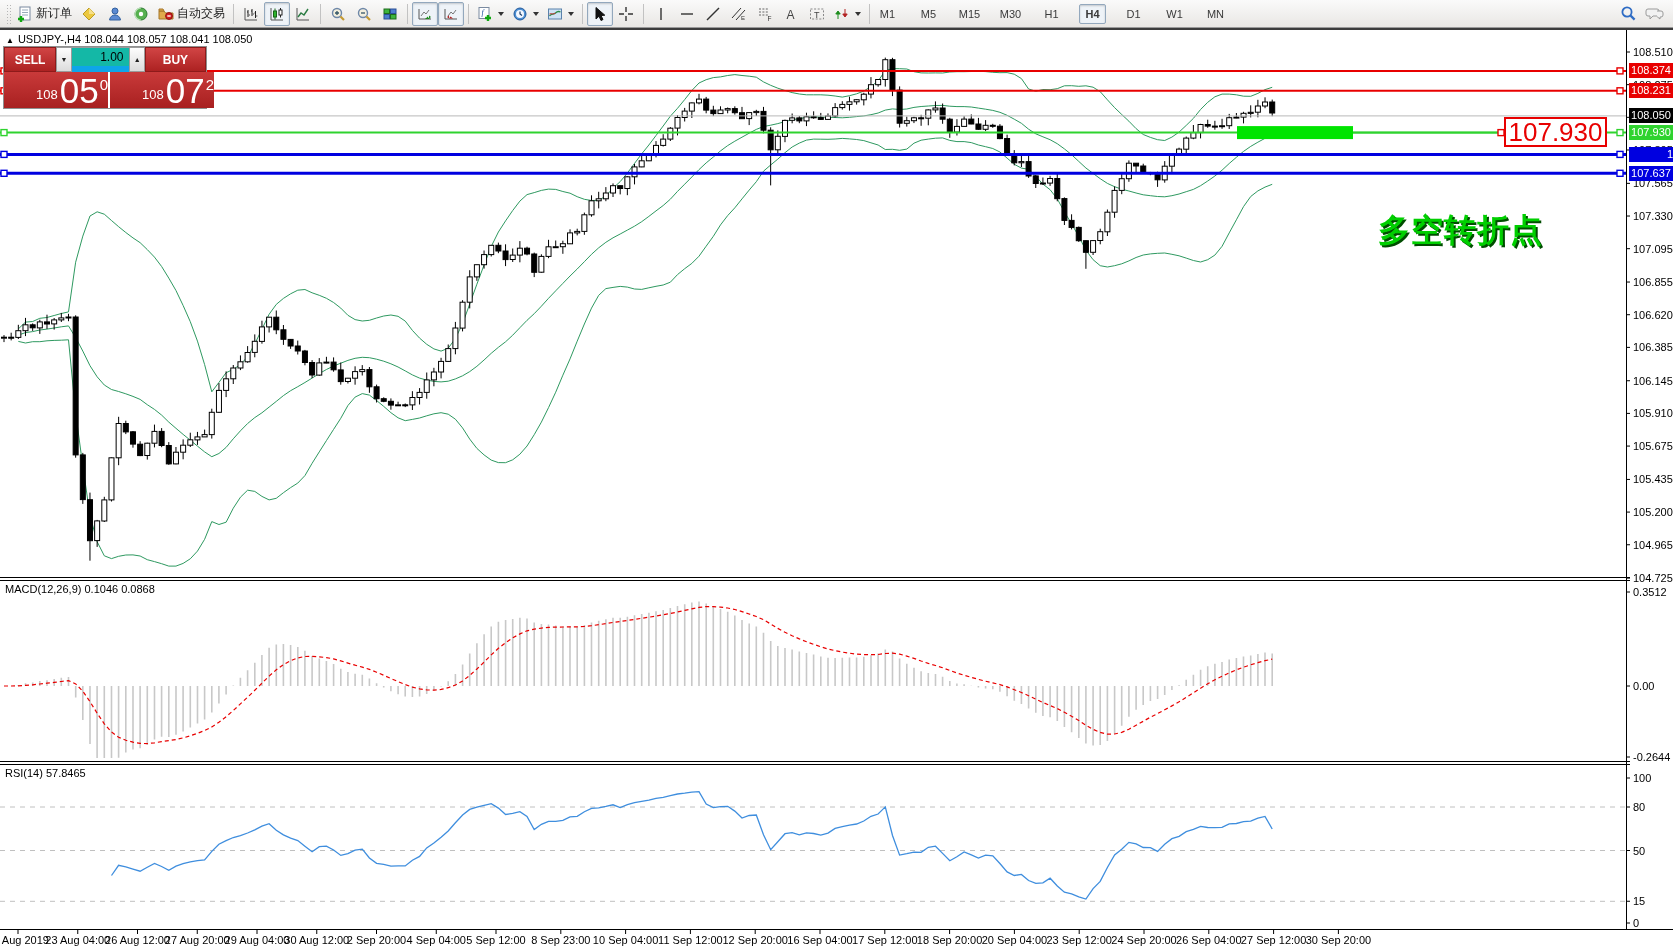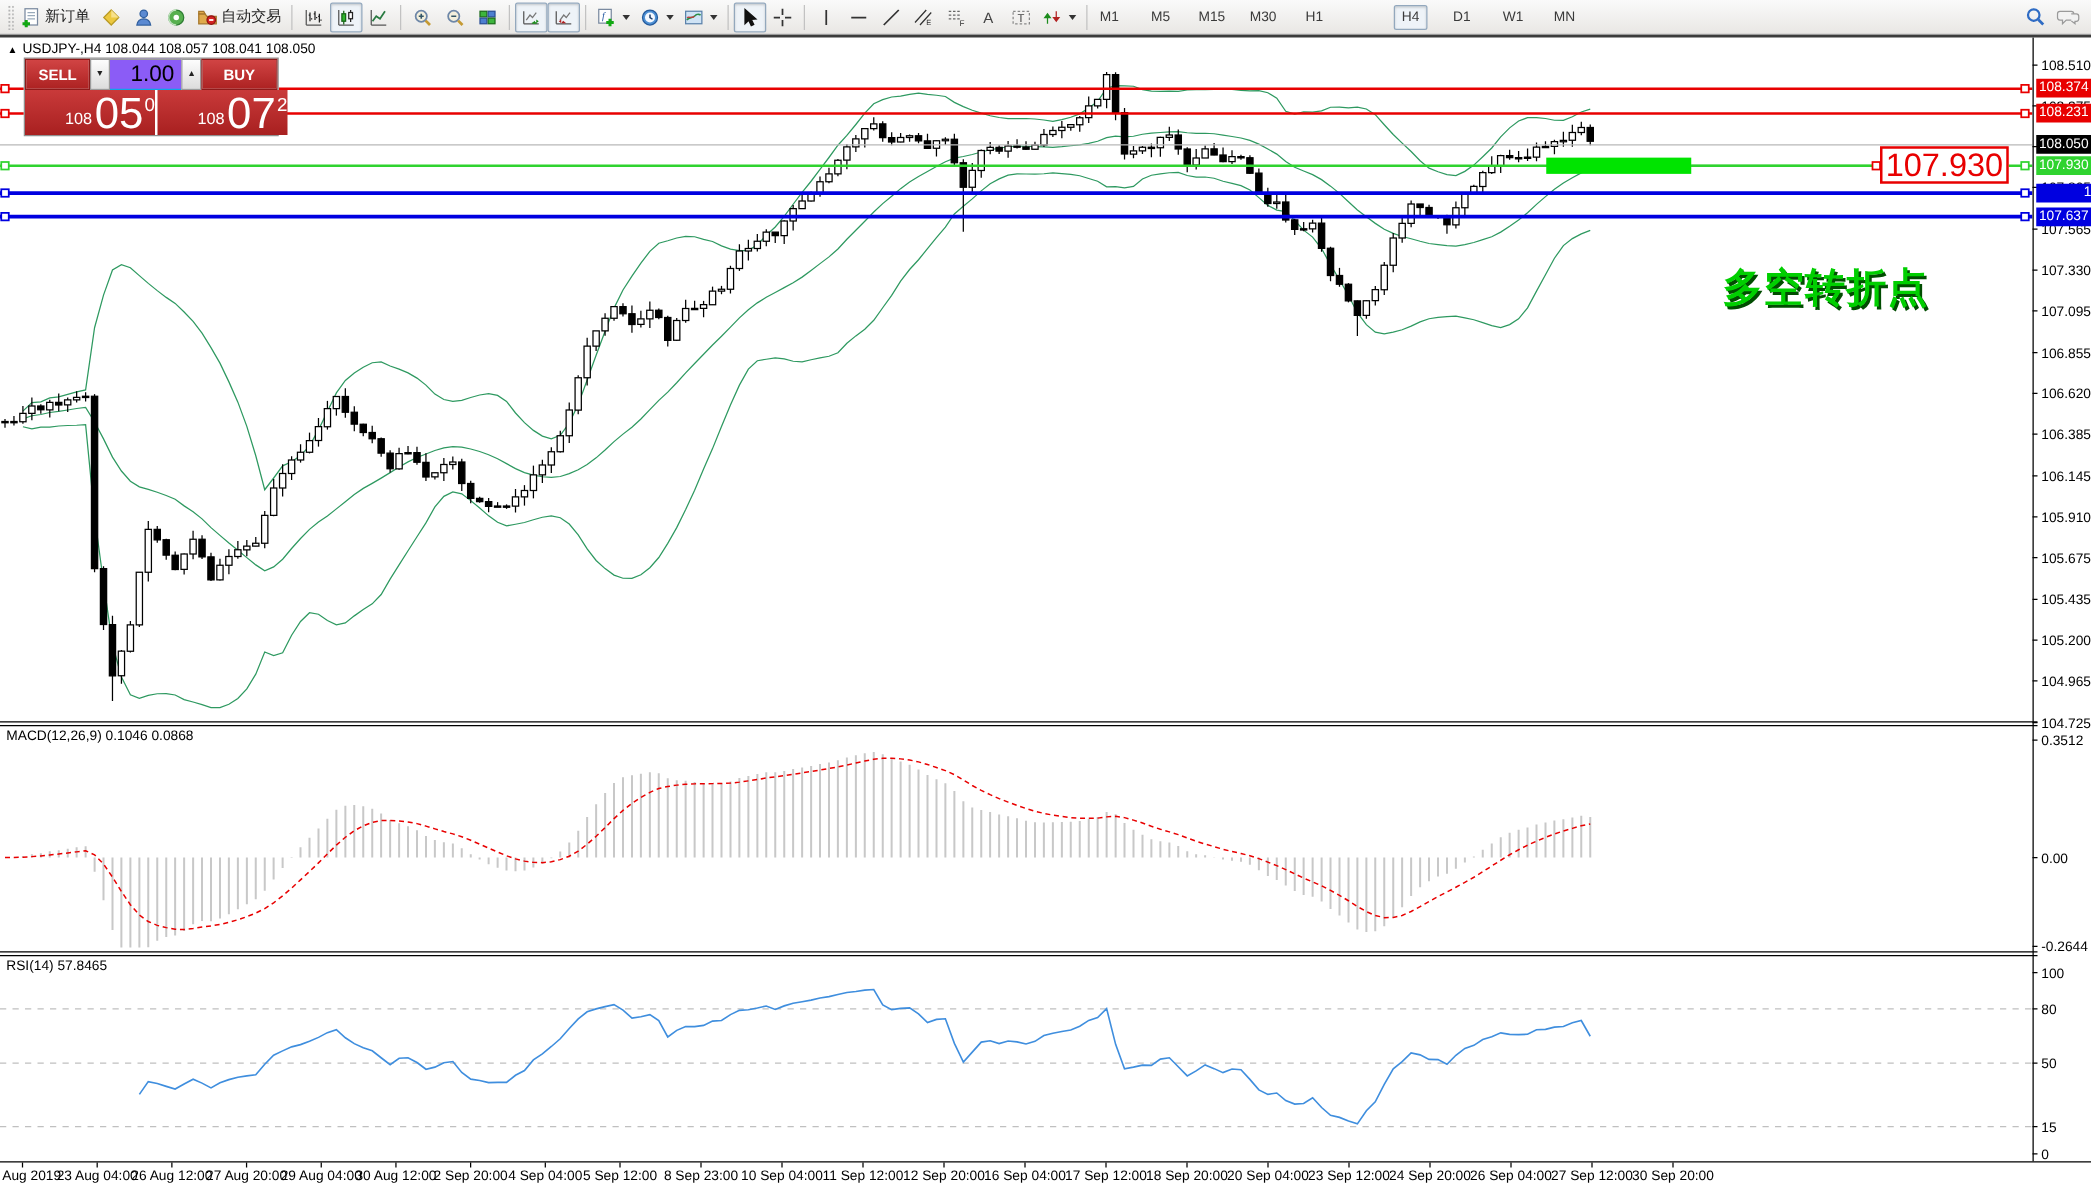--- a/index.html
+++ b/index.html
@@ -15,46 +15,46 @@
     background-image:radial-gradient(#b5b5b5 1px, transparent 1px); background-size:3px 3px; }
   .tb-sep { width:1px; height:20px; background:#c2c2c2; margin:0 4px; }
   .tb-btn { height:24px; min-width:26px; display:flex; align-items:center; justify-content:center;
     gap:3px; background:transparent; border:1px solid transparent; border-radius:2px;
     font-family:"Liberation Sans",sans-serif; font-size:12px; color:#222; cursor:pointer; padding:0 3px; }
   .tb-btn.active { background:#eef3f8; border-color:#93a8bd; box-shadow:inset 0 1px 2px rgba(0,0,0,.18); }
   .tb-btn .caret { width:0; height:0; border-left:3px solid transparent; border-right:3px solid transparent;
     border-top:4px solid #333; margin-left:2px; }
   .tf-btn { height:20px; min-width:27px; border:1px solid transparent; border-radius:2px;
     font-size:11px; color:#3a3a3a; background:transparent; display:flex; align-items:center; justify-content:center; }
-  .tf-btn.active { background:#eef3f8; border-color:#93a8bd; box-shadow:inset 0 1px 2px rgba(0,0,0,.18); font-weight:normal;margin-left:36px; }
+  .tf-btn.active { background:#eef3f8; border-color:#93a8bd; box-shadow:inset 0 1px 2px rgba(0,0,0,.18); font-weight:bold; }
   .tb-spacer { flex:1; }
   .ic { display:block; }
 
   
   #chart-top-line { position:absolute; top:28px; left:0; width:1673px; height:2px; background:#3c3c3c; z-index:5; }
   #chart-svg { position:absolute; top:0; left:0; z-index:1; }
 
   #chart-header { position:absolute; top:33px; left:6px; font-size:11px; color:#000; z-index:3; }
   #chart-header .tri { font-size:8px; margin-right:4px; }
 
   #macd-label { position:absolute; top:583px; left:5px; font-size:11px; color:#000; z-index:3; }
   #rsi-label  { position:absolute; top:767px; left:5px; font-size:11px; color:#000; z-index:3; }
 
   
-  #trade-panel { position:absolute; top:46px; left:19px; width:204px; z-index:6;
+  #trade-panel { position:absolute; top:46px; left:3px; width:204px; z-index:6;
     border:1px solid #8f8f8f; background:#fff; }
   .tp-row1 { display:flex; height:25px; }
   .tp-btn { background:linear-gradient(#d14444,#ad2222); color:#fff; border:1px solid #8e1a1a;
     font-size:12px; font-weight:bold; display:flex; align-items:center; justify-content:center; }
   #tp-sell { width:58px; }
   #tp-buy  { width:68px; }
   .tp-spin { width:17px; background:linear-gradient(#fdfdfd,#dcdcdc); border:1px solid #9b9b9b;
     display:flex; align-items:center; justify-content:center; font-size:7px; color:#222; }
-  .tp-vol { width:64px; background:#8b5cf6; border-top:1px solid #9b9b9b; border-bottom:1px solid #0ea5e9;
-    font-size:18px; display:flex; align-items:center; justify-content:flex-end; padding-right:6px; color:#000; }
+  .tp-vol { width:64px; background:#14b8a6; border-top:1px solid #9b9b9b; border-bottom:6px solid #0ea5e9;
+    font-size:12px; display:flex; align-items:center; justify-content:flex-end; padding-right:6px; color:#000; }
   .tp-row2 { display:flex; height:36px; background:#fff; gap:2px; }
   .tp-price { flex:1; background:linear-gradient(#c93a3a,#a82020); color:#fff;
     display:flex; align-items:flex-end; justify-content:center; padding-bottom:3px;padding-left:32px; }
   .tp-price .small { font-size:13px; margin-right:2px; margin-bottom:3px; }
   .tp-price .big { font-size:35px; line-height:28px; font-weight:400; }
   .tp-price .sup { font-size:15px; margin-bottom:12px; margin-left:1px; }
 
   
   .badge { position:absolute; left:1629px; width:44px; height:15px; z-index:4;
     font-size:11px; line-height:15px; color:#fff; text-align:center; }

